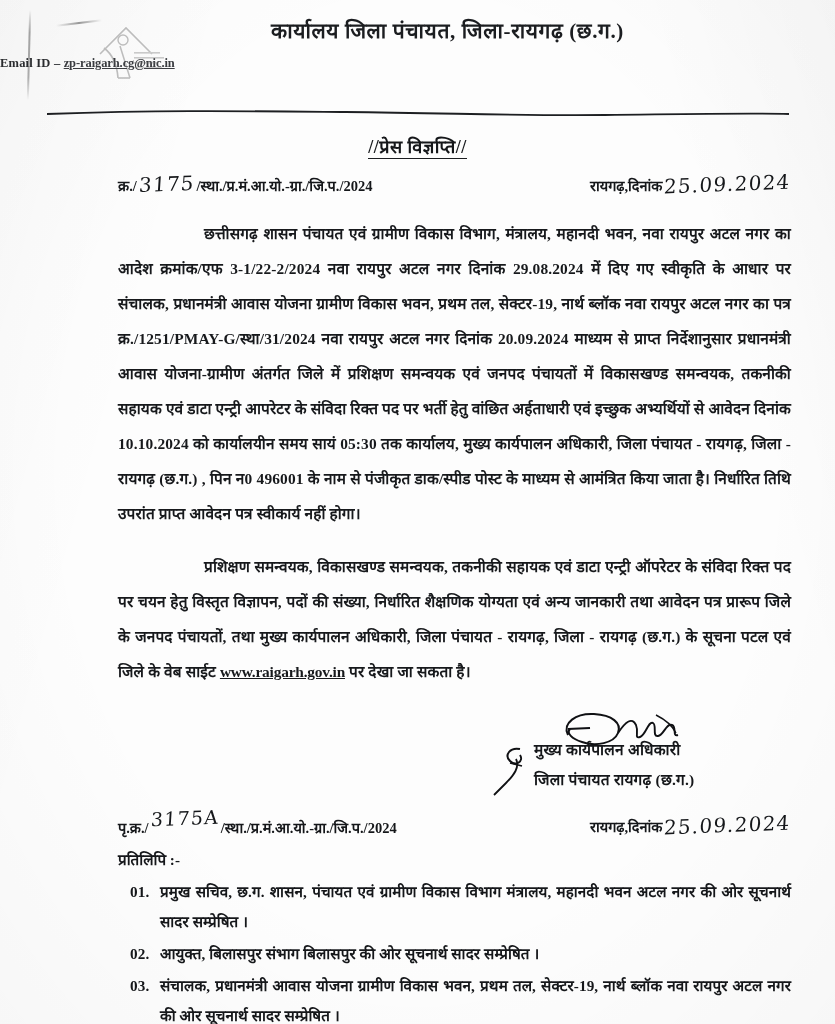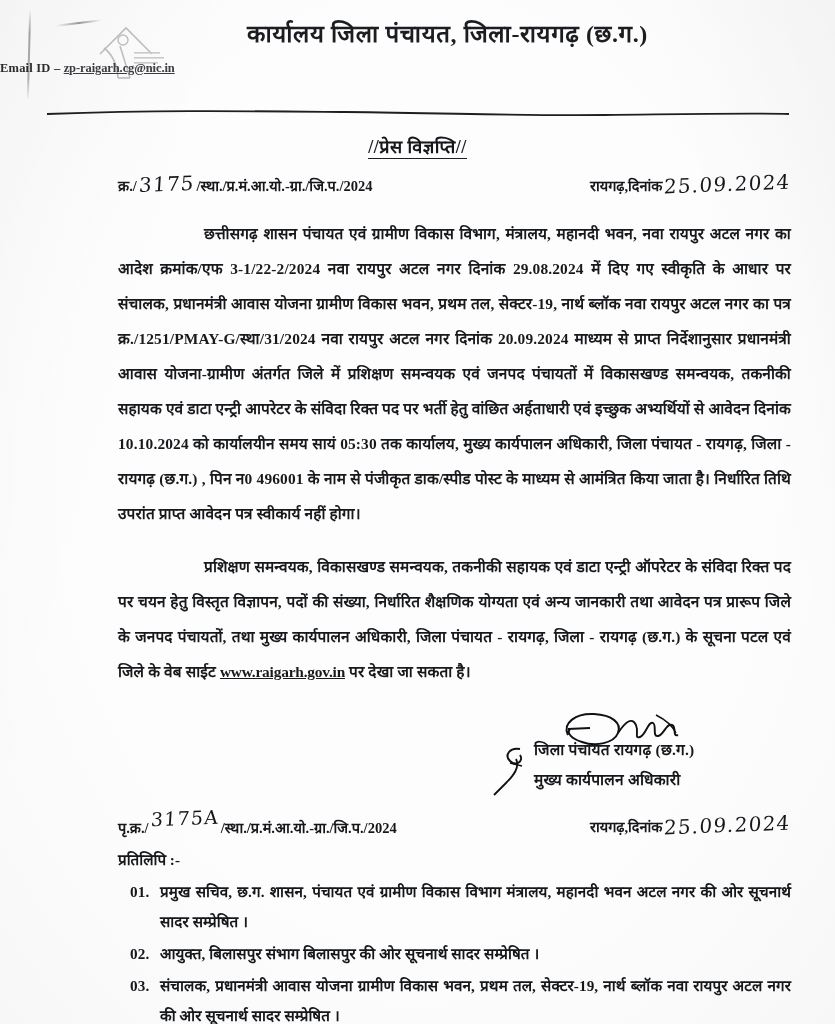--- a/index.html
+++ b/index.html
@@ -60,21 +60,21 @@
     position: absolute;
     left: 96px;
     top: 24px;
     width: 74px;
     height: 62px;
     opacity: 0.34;
   }
   .office-title {
     text-align: center;
     font-family: "Liberation Serif", "DejaVu Serif", serif;
-    font-size: 24px;
+    font-size: 21px;
     font-weight: 700;
     letter-spacing: 0.6px;
     color: #1b1d20;
     padding: 2px 0 0 60px;
     white-space: nowrap;
   }
   .email-row {
     padding-right: 48px;
     margin-top: 12px;
     font-family: "Liberation Serif", "DejaVu Serif", serif;
@@ -306,22 +306,22 @@
       <path d="M100 6 C108 10, 116 16, 120 24" fill="none" stroke="#101114" stroke-width="1.4"></path>
     </svg>
 
     <svg class="sign-curl" viewBox="0 0 44 56">
       <path d="M28 8 C18 6, 12 14, 18 20 C24 26, 32 20, 28 14" fill="none" stroke="#101114" stroke-width="2"></path>
       <path d="M24 18 C28 26, 22 34, 14 42 C8 48, 4 52, 2 54" fill="none" stroke="#101114" stroke-width="1.8"></path>
       <path d="M18 22 L30 25" fill="none" stroke="#101114" stroke-width="1.6"></path>
     </svg>
 
     <div class="sign-lines">
+      <div>मुख्य कार्यपालन अधिकारी</div>
       <div>जिला पंचायत रायगढ़ (छ.ग.)</div>
-      <div>मुख्य कार्यपालन अधिकारी</div>
     </div>
   </div>
 
   <div class="ref-line2">
     <div class="ref-left">
       <span>पृ.क्र./</span><span class="hand hand-sup">3175A</span><span>/स्था./प्र.मं.आ.यो.-ग्रा./जि.प./2024</span>
     </div>
     <div class="ref-right">
       <span>रायगढ़,दिनांक</span><span class="hand">25.09.2024</span>
     </div>

